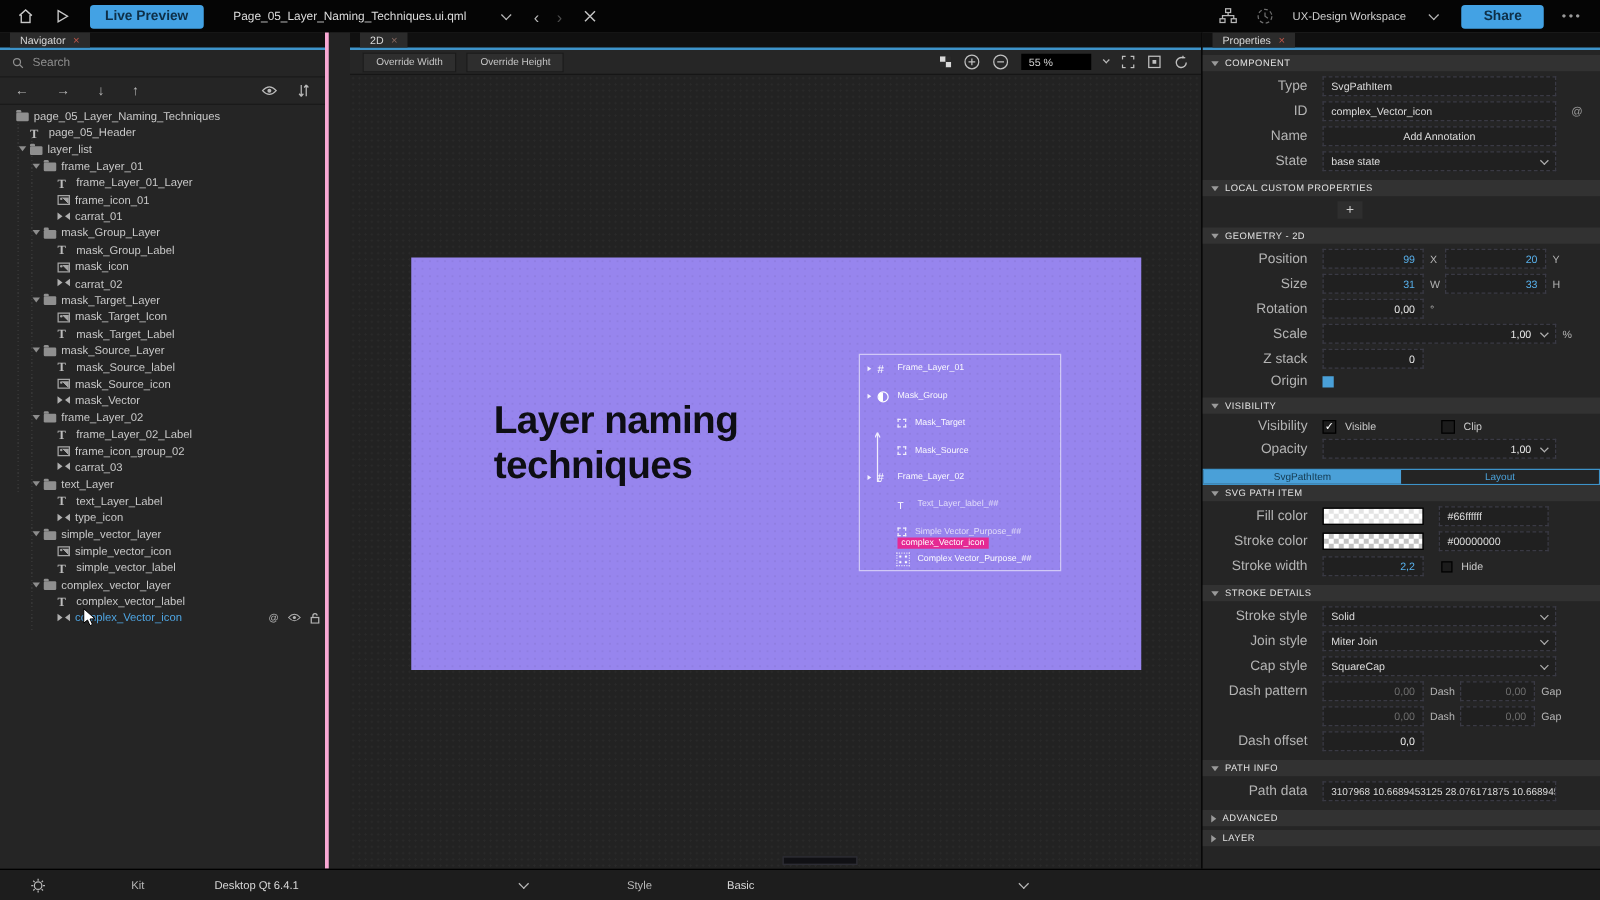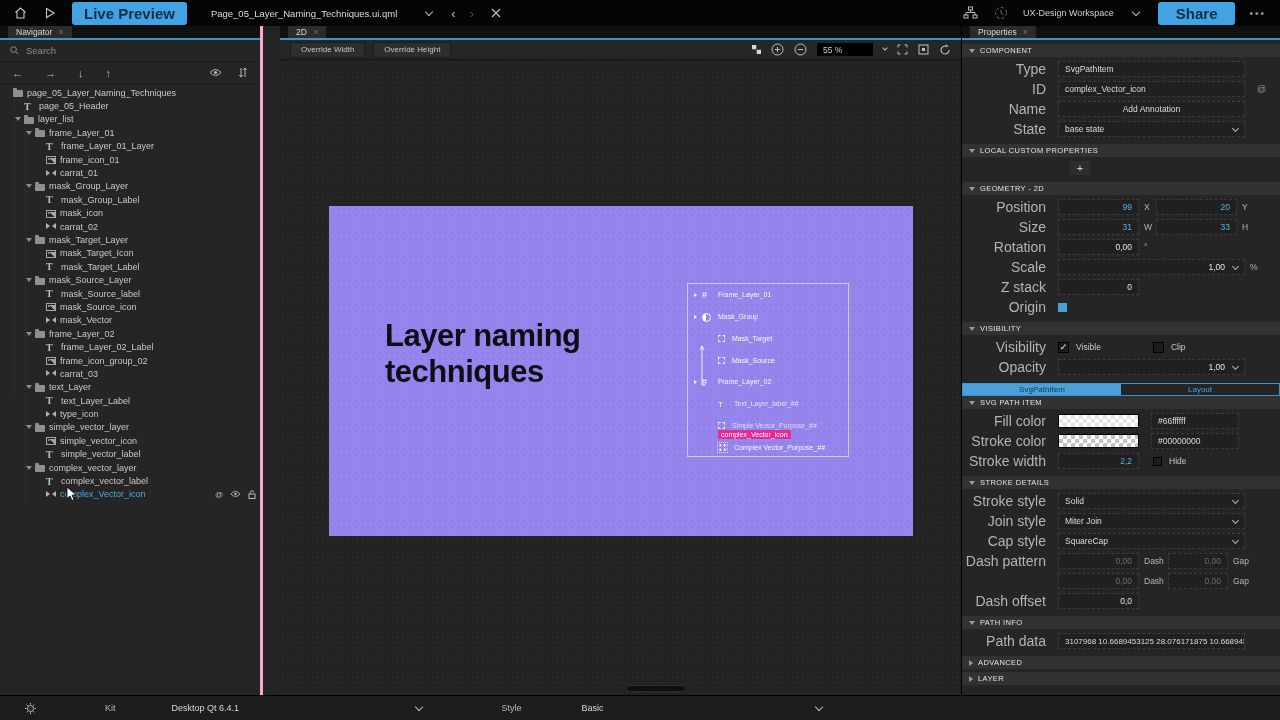--- a/index.html
+++ b/index.html
@@ -6,21 +6,21 @@
   html,body { width:1280px; height:720px; overflow:hidden; background:#111;
     font-family:"Liberation Sans", sans-serif; }
   #app { position:relative; width:1280px; height:720px; background:#242424; }
 
   
   .topbar { position:absolute; left:0; top:0; width:1280px; height:26px; background:#050505;
     display:flex; align-items:center; color:#c8c8c8; }
   .tb-left { display:flex; align-items:center; gap:14px; padding-left:12px; }
   .tb-right { margin-left:auto; display:flex; align-items:center; gap:14px; padding-right:14px; }
   .tb-icon { width:16px; height:16px; display:flex; align-items:center; justify-content:center; }
-  .btn-blue { background:#43a2e4; color:#0e2f47; font-size:15px; font-weight:bold;
+  .btn-blue { background:#43a2e4; color:#0e2f47; font-size:11px; font-weight:bold;
     border-radius:3px; padding:4px 12px; line-height:1; }
   .file-tab { display:flex; align-items:center; gap:8px; font-size:9.5px; color:#ddd; padding:0 10px; }
   .chev { width:6px; height:6px; border-right:1.5px solid #b9b9b9; border-bottom:1.5px solid #b9b9b9;
     transform:rotate(45deg); display:inline-block; margin-top:-3px; }
   .chev.small { width:4px; height:4px; }
   .navg { font-size:13px; color:#b9b9b9; }
   .navg.dim { color:#4d4d4d; }
   .dots3 { font-size:10px; letter-spacing:2px; color:#9a9a9a; }
   .ws-label { font-size:9px; color:#cfcfcf; }
 
@@ -77,21 +77,21 @@
   .ov-btn { background:#2e2e2e; border:1px solid #1b1b1b; color:#c6c6c6; font-size:8px;
     padding:2.5px 10px; }
   .ct-right { margin-left:auto; display:flex; align-items:center; gap:10px; color:#c0c0c0; }
   .zoom-field { background:#000000; width:56px; height:13px; font-size:8.5px; color:#d0d0d0;
     display:flex; align-items:center; padding:0 6px; }
   .canvas-view { position:relative; width:100%; height:634px; background:#222;
     background-image:radial-gradient(rgba(255,255,255,.03) 1px, transparent 1px);
     background-size:5px 5px; overflow:hidden; }
   .artboard { position:absolute; left:49px; top:146px; width:584px; height:330px; background:#9785ee;
     background-image:radial-gradient(rgba(0,0,0,.05) 1px, transparent 1px); background-size:6px 6px; }
-  .artboard h1 { position:absolute; left:56px; top:112px; width:220px; font-size:31px; line-height:36px;
+  .artboard h1 { position:absolute; left:66px; top:112px; width:220px; font-size:31px; line-height:36px;
     font-weight:bold; letter-spacing:-.5px; color:#0e0e14; }
   .layers-overlay { position:absolute; left:358px; top:77px; width:162px; height:174px;
     border:1px solid rgba(255,255,255,.55); }
   .ov-row { height:21.75px; display:flex; align-items:center; font-size:7px;
     color:rgba(255,255,255,.95); white-space:nowrap; position:relative; }
   .ov-row .oexp { width:0; height:0; border-top:2.5px solid transparent; border-bottom:2.5px solid transparent;
     border-left:3.5px solid rgba(255,255,255,.9); margin:0 5px 0 0; flex:none; }
   .oi { width:9px; height:8px; margin-right:7px; flex:none; position:relative; }
   .oi-frame::before { content:"#"; font-size:9px; line-height:8px; color:#fff; }
   .oi-mask::before { content:""; position:absolute; width:7px; height:7px; border:1px solid #fff;
@@ -110,21 +110,21 @@
   
   .right-panel { position:absolute; left:961px; top:26px; width:319px; height:669px; background:#252525;
     border-left:1px solid #000; overflow:hidden; }
   .sec-h { background:#323232; height:13px; display:flex; align-items:center; gap:5px; padding:0 7px;
     font-size:7.5px; color:#e2e2e2; letter-spacing:.4px; margin-top:7px; }
   .car-d { width:0; height:0; border-left:3px solid transparent; border-right:3px solid transparent;
     border-top:4px solid #9a9a9a; }
   .car-r { width:0; height:0; border-top:3px solid transparent; border-bottom:3px solid transparent;
     border-left:4px solid #9a9a9a; }
   .prow { display:flex; align-items:center; margin:4px 10px 4px 0; }
-  .plabel { width:96px; text-align:right; color:#b4b4b4; font-size:14px; padding-right:12px; flex:none; }
+  .plabel { width:96px; text-align:right; color:#b4b4b4; font-size:11px; padding-right:12px; flex:none; }
   .pfield { background:#202020; border:1px dashed #3a3a44; height:16px; display:flex; align-items:center;
     padding:0 6px; font-size:8.5px; color:#dcdcdc; position:relative; }
   .w-full { width:187px; } .w-half { width:81px; }
   .vblue { color:#57aee8; margin-left:auto; } .vwhite { color:#e8e8e8; margin-left:auto; }
   .vdim { color:#6d6d6d; margin-left:auto; }
   .vleft { color:#dcdcdc; }
   .unit { color:#b4b4b4; font-size:8.5px; margin-left:5px; width:12px; flex:none; }
   .gap12 { width:12px; flex:none; }
   .fchev { width:5px; height:5px; border-right:1.3px solid #b0b0b0; border-bottom:1.3px solid #b0b0b0;
     transform:rotate(45deg); margin-left:8px; margin-top:-2px; flex:none; }

